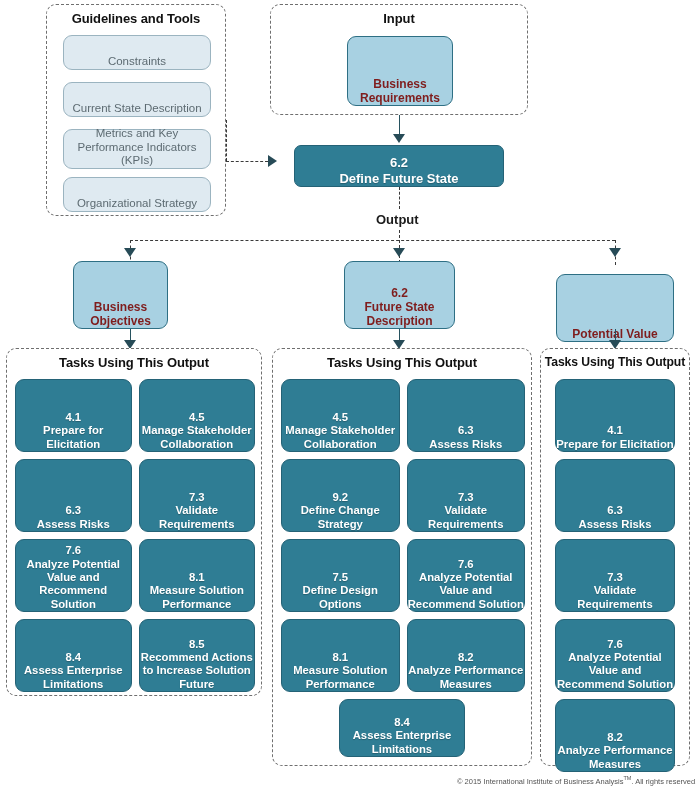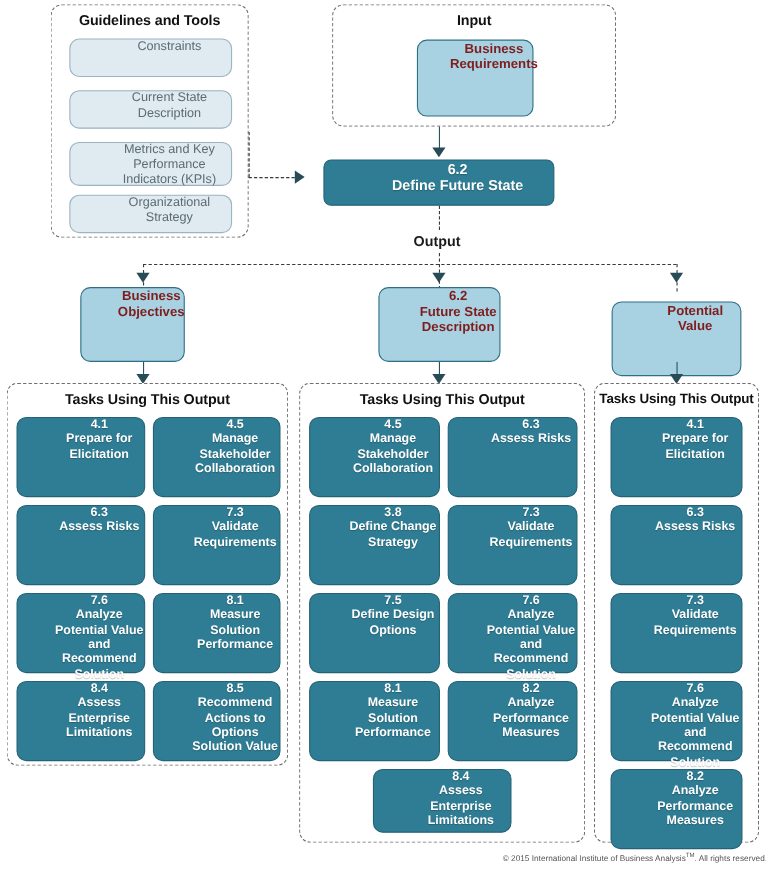--- a/index.html
+++ b/index.html
@@ -30,25 +30,24 @@
     font-size: 13px;
     color: #111111;
     letter-spacing: -0.1px;
   }
 
   
   .node {
     box-sizing: border-box;
     border-radius: 9px;
     display: flex;
-    align-items: flex-start;
+    align-items: flex-end;
     justify-content: center;
     text-align: center;
     line-height: 1.18;
-    padding-left: 34px;
   }
   .node-pale {               
     background: #dfeaf1;
     border: 1px solid #9bb4c0;
     color: #5d6b72;
     font-size: 11.5px;
     font-weight: normal;
   }
   .node-light {              
     background: #a8d1e2;
@@ -137,21 +136,21 @@
   </div>
   <div class="node node-pale" style="position:absolute; left:16px; top:172px; width:148px; height:35px;">
     <span>Organizational Strategy</span>
   </div>
 </div>
 
 <div class="v-dash" style="left:226px; top:120px; height:41px;"></div>
 <div class="h-dash" style="left:226px; top:161px; width:42px;"></div>
 <div class="arrow-right" style="left:268px; top:155px;"></div>
 
-<div class="dashed-box" style="left:270px; top:4px; width:258px; height:111px;margin-left:32px;">
+<div class="dashed-box" style="left:270px; top:4px; width:258px; height:111px;">
   <div class="group-title" style="margin-top:6px;">Input</div>
   <div class="node node-light" style="position:absolute; left:76px; top:31px; width:106px; height:70px;">
     <span><span>Business Requirements</span></span>
   </div>
 </div>
 
 <div class="v-solid" style="left:399px; top:115px; height:22px;"></div>
 <div class="arrow-down" style="left:393px; top:134px;"></div>
 
 <div class="node node-dark" style="position:absolute; left:294px; top:145px; width:210px; height:42px; border-radius:7px;">
@@ -226,42 +225,42 @@
         <span>8.1</span><br><span>Measure Solution Performance</span>
       </span>
     </div>
     <div class="node node-dark small">
       <span>
         <span>8.4</span><br><span>Assess Enterprise Limitations</span>
       </span>
     </div>
     <div class="node node-dark small">
       <span>
-        <span>8.5</span><br><span>Recommend Actions to Options Solution Value</span>
+        <span>8.5</span><br><span>Recommend Actions to Increase Solution Future</span>
       </span>
     </div>
   </div>
 </div>
 
 <div class="dashed-box" style="left:272px; top:348px; width:260px; height:418px;">
   <div class="group-title" style="margin-top:6px;">Tasks Using This Output</div>
   <div class="task-grid" style="left:8px; top:30px; width:244px; grid-template-columns:1fr 1fr; grid-auto-rows:73px;">
     <div class="node node-dark small">
       <span>
         <span>4.5</span><br><span>Manage Stakeholder Collaboration</span>
       </span>
     </div>
     <div class="node node-dark small">
       <span>
         <span>6.3</span><br><span>Assess Risks</span>
       </span>
     </div>
     <div class="node node-dark small">
       <span>
-        <span>3.8</span><br><span>Define Change Strategy</span>
+        <span>9.2</span><br><span>Define Change Strategy</span>
       </span>
     </div>
     <div class="node node-dark small">
       <span>
         <span>7.3</span><br><span>Validate Requirements</span>
       </span>
     </div>
     <div class="node node-dark small">
       <span>
         <span>7.5</span><br><span>Define Design Options</span>

